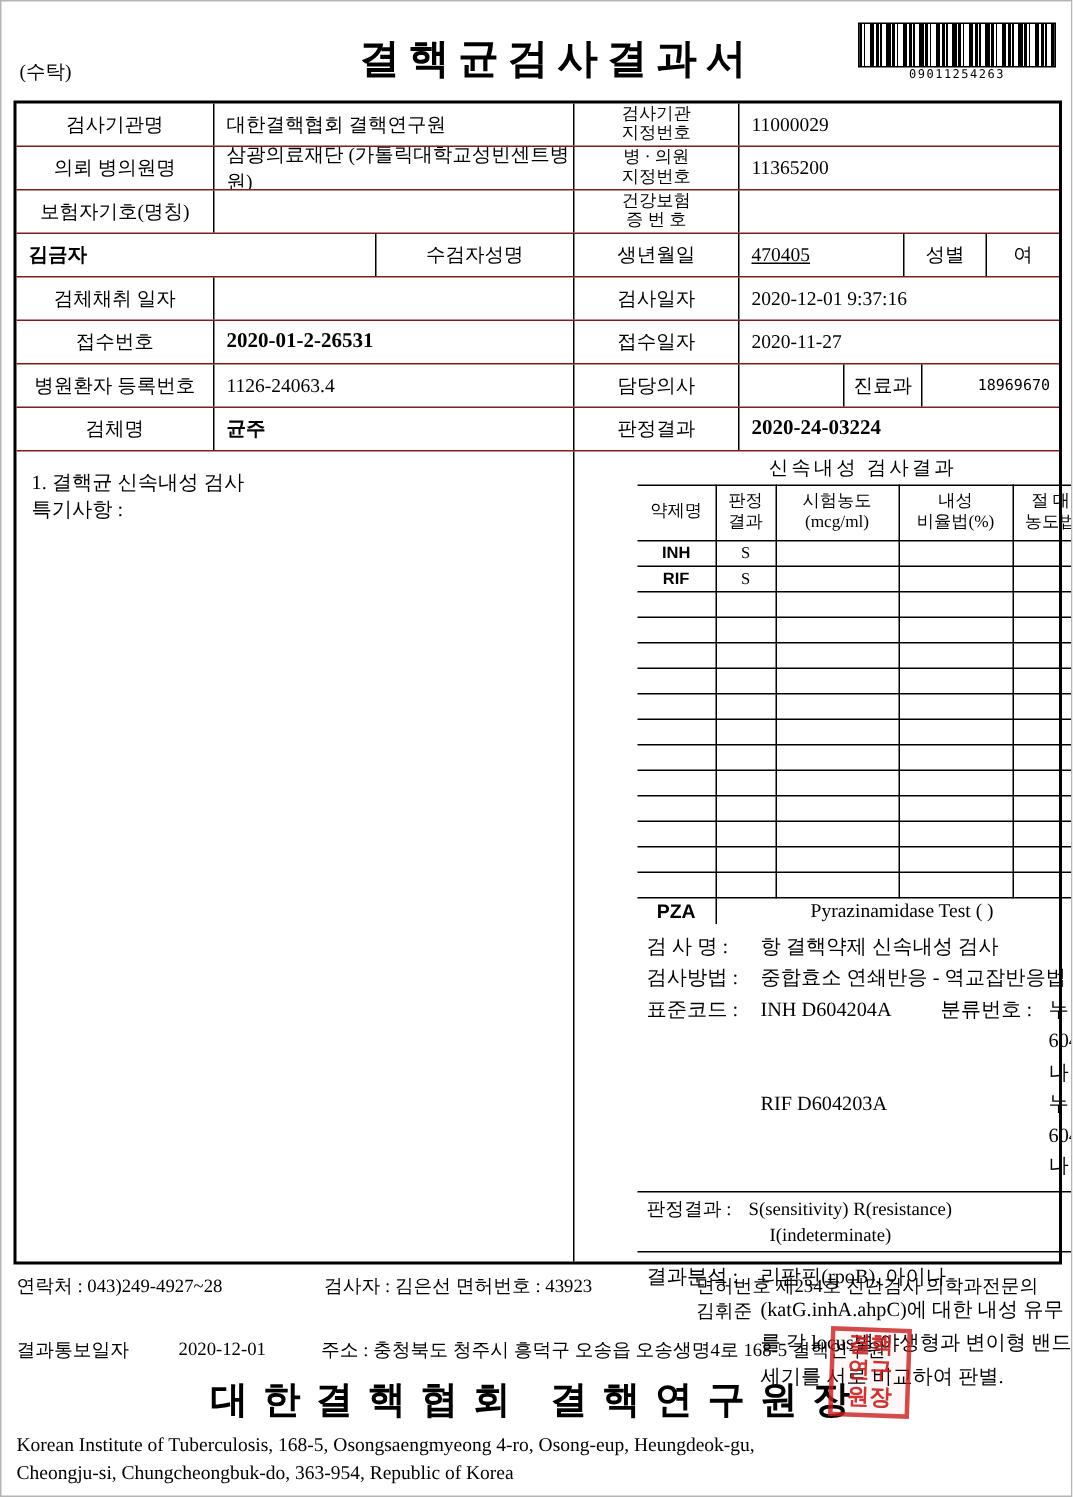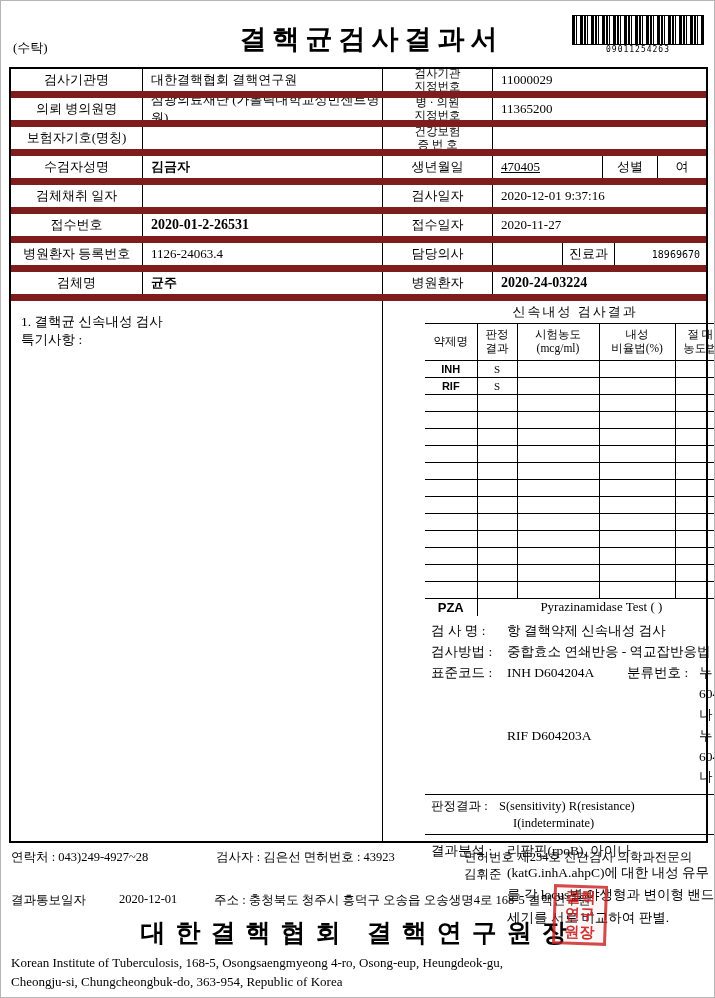--- a/index.html
+++ b/index.html
@@ -14,21 +14,21 @@
   .doc-title { position:absolute; top:20px; left:14px; width:100%; text-align:center;
     font-size:27px; font-weight:bold; letter-spacing:6px; }
   .barcode-wrap { position:absolute; right:10px; top:14px; width:132px; text-align:center; }
   .barcode-bars { height:30px;
     background:repeating-linear-gradient(90deg,#000 0 2px,#fff 2px 3px,#000 3px 4px,#fff 4px 7px,#000 7px 10px,#fff 10px 11px);
     border:1px solid #000; }
   .barcode-text { font-size:8px; font-family:"DejaVu Sans Mono",monospace; letter-spacing:1px; }
 
   
   .bigbox { position:absolute; left:8px; top:66px; width:699px; border:2px solid #000; }
-  .irow { display:flex; height:29px; border-bottom:7px solid #7f1d1d; font-size:13px; }
+  .irow { display:flex; height:29px; border-bottom:1px solid #7f1d1d; font-size:13px; }
   .cell { border-right:1px solid #000; display:flex; align-items:center; overflow:hidden; }
   .cell:last-child { border-right:none; }
   .lab { justify-content:center; text-align:center; }
   .val { padding-left:8px; }
   .w1 { width:132px; flex:none; } .w2 { width:240px; flex:none; }
   .w3 { width:110px; flex:none; } .wf { flex:1; }
   .w110 { width:110px; flex:none;text-decoration:underline; } .w55 { width:55px; flex:none; }
   .w70 { width:70px; flex:none; } .w52 { width:52px; flex:none; }
   .two { font-size:11.5px; line-height:1.15; white-space:pre-line; }
   .bold { font-weight:bold; }
@@ -113,22 +113,22 @@
 
     <div class="irow">
       <div class="cell lab w1">보험자기호(명칭)</div>
       <div class="cell val w2"></div>
       <div class="cell lab w3 two">건강보험
 증 번 호</div>
       <div class="cell val wf"></div>
     </div>
 
     <div class="irow">
+      <div class="cell val w2 bold">김금자</div>
       <div class="cell lab w1">수검자성명</div>
-      <div class="cell val w2 bold">김금자</div>
       <div class="cell lab w3">생년월일</div>
       <div class="cell val w110">470405</div>
       <div class="cell lab w55">성별</div>
       <div class="cell lab wf">여</div>
     </div>
 
     <div class="irow">
       <div class="cell lab w1">검체채취 일자</div>
       <div class="cell val w2"></div>
       <div class="cell lab w3">검사일자</div>
@@ -147,21 +147,21 @@
       <div class="cell val w2">1126-24063.4</div>
       <div class="cell lab w3">담당의사</div>
       <div class="cell val w70"></div>
       <div class="cell lab w52">진료과</div>
       <div class="cell val wf smallnum">18969670</div>
     </div>
 
     <div class="irow">
       <div class="cell lab w1">검체명</div>
       <div class="cell val w2 bold">균주</div>
-      <div class="cell lab w3">병원환자</div>
+      <div class="cell lab w3">판정결과</div>
       <div class="cell val wf bold big">2020-24-03224</div>
     </div>
 
     <div class="lower">
       <div class="left-panel">
         <div class="lp-title">1. 결핵균 신속내성 검사</div>
         <div class="lp-notes">특기사항 :</div>
       </div>
 
       <div class="right-panel">

